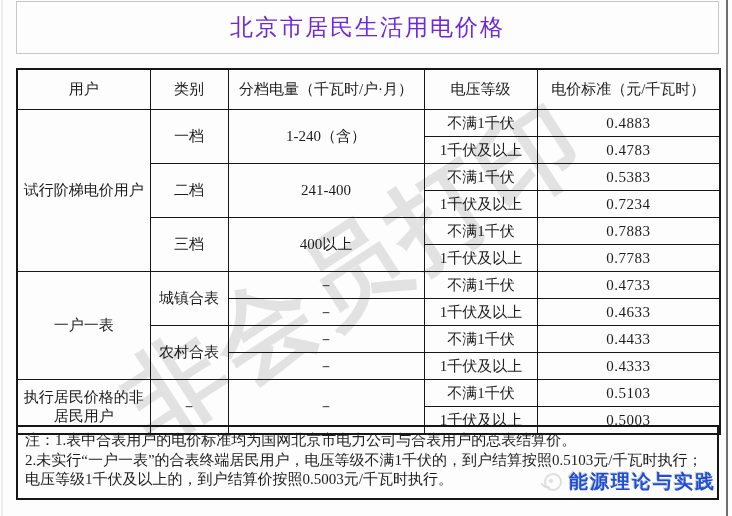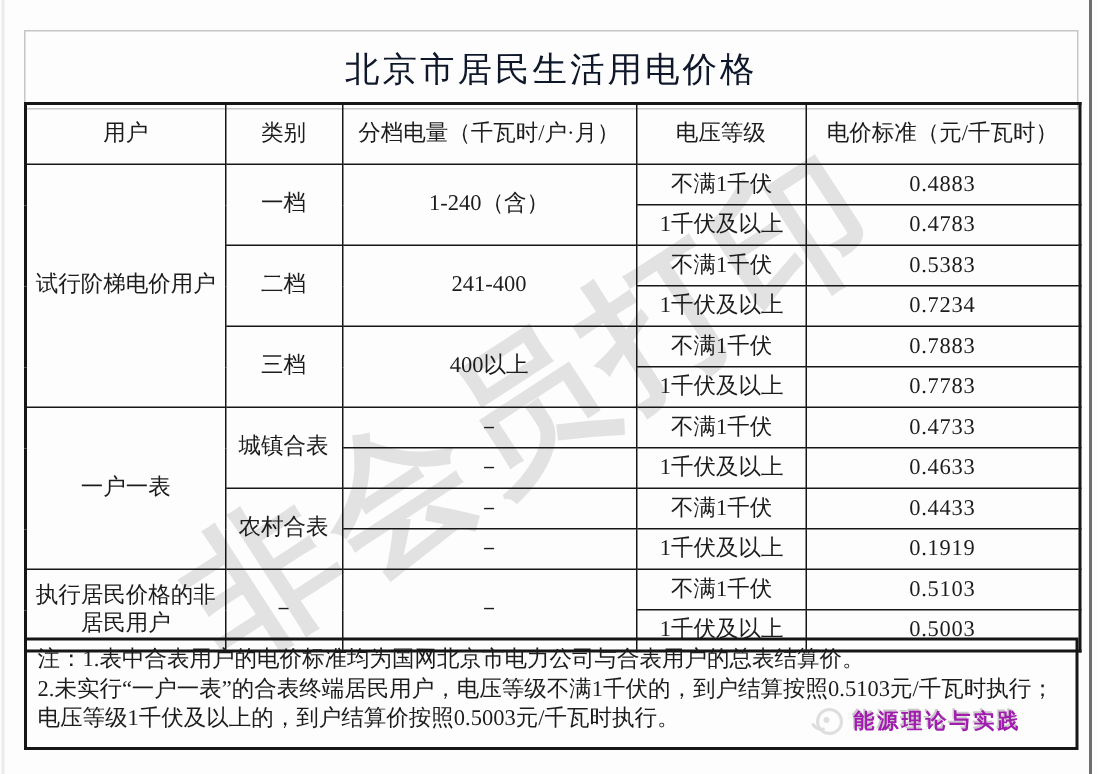--- a/index.html
+++ b/index.html
@@ -8,23 +8,23 @@
     background:#fdfdfd;
     font-family:"Liberation Serif","DejaVu Serif",serif;
     color:#1c1c1c;
   }
   
   .edge-right{position:absolute;left:726px;top:0;width:2px;height:516px;background:#6f6f6f;z-index:5;}
   .edge-left{position:absolute;left:1px;top:0;width:2px;height:516px;background:#ececec;z-index:5;}
 
   
   .title-box{
-    position:absolute;left:16px;top:20px;width:701px;height:51px;
+    position:absolute;left:16px;top:1px;width:701px;height:51px;
     border:1px solid #c6c6c6;display:flex;align-items:center;justify-content:center;
-    font-size:23px;letter-spacing:2px;color:#0f172a;z-index:2;background:transparent;
+    font-size:23px;letter-spacing:2px;color:#6d28d9;z-index:2;background:transparent;
   }
 
   
   .wm-diag{
     position:absolute;left:355px;top:272px;
     transform:translate(-50%,-50%) rotate(-33deg);
     font-family:"Liberation Sans","DejaVu Sans",sans-serif;
     font-size:100px;font-weight:700;letter-spacing:5px;
     color:#e2e2e2;white-space:nowrap;z-index:1;user-select:none;
   }
@@ -51,21 +51,21 @@
     padding:4px 7px;font-size:15px;line-height:19.5px;z-index:2;background:transparent;
   }
   .notes-box div{white-space:normal;}
 
   
   .logo{
     position:absolute;left:540px;top:469px;display:flex;align-items:center;gap:5px;z-index:3;
   }
   .logo-text{
     font-family:"Liberation Sans","DejaVu Sans",sans-serif;
-    font-size:14px;font-weight:700;letter-spacing:2px;color:#a21caf;
+    font-size:19px;font-weight:700;letter-spacing:2px;color:#1d4ed8;
     text-shadow:-1px -1px 0 #c9c9c9,1px 1px 0 #ffffff;
     white-space:nowrap;
   }
 </style>
 </head>
 <body>
 
 <div class="sheet">
 
   <div class="wm-diag">非会员打印</div>
@@ -140,21 +140,21 @@
 
       <tr>
         <td rowspan="2">农村合表</td>
         <td>－</td>
         <td class="volt">不满1千伏</td>
         <td class="price">0.4433</td>
       </tr>
       <tr>
         <td>－</td>
         <td class="volt">1千伏及以上</td>
-        <td class="price">0.1919</td>
+        <td class="price">0.4333</td>
       </tr>
 
       <tr>
         <td rowspan="2">执行居民价格的非居民用户</td>
         <td rowspan="2">－</td>
         <td rowspan="2">－</td>
         <td class="volt">不满1千伏</td>
         <td class="price">0.5103</td>
       </tr>
       <tr>

